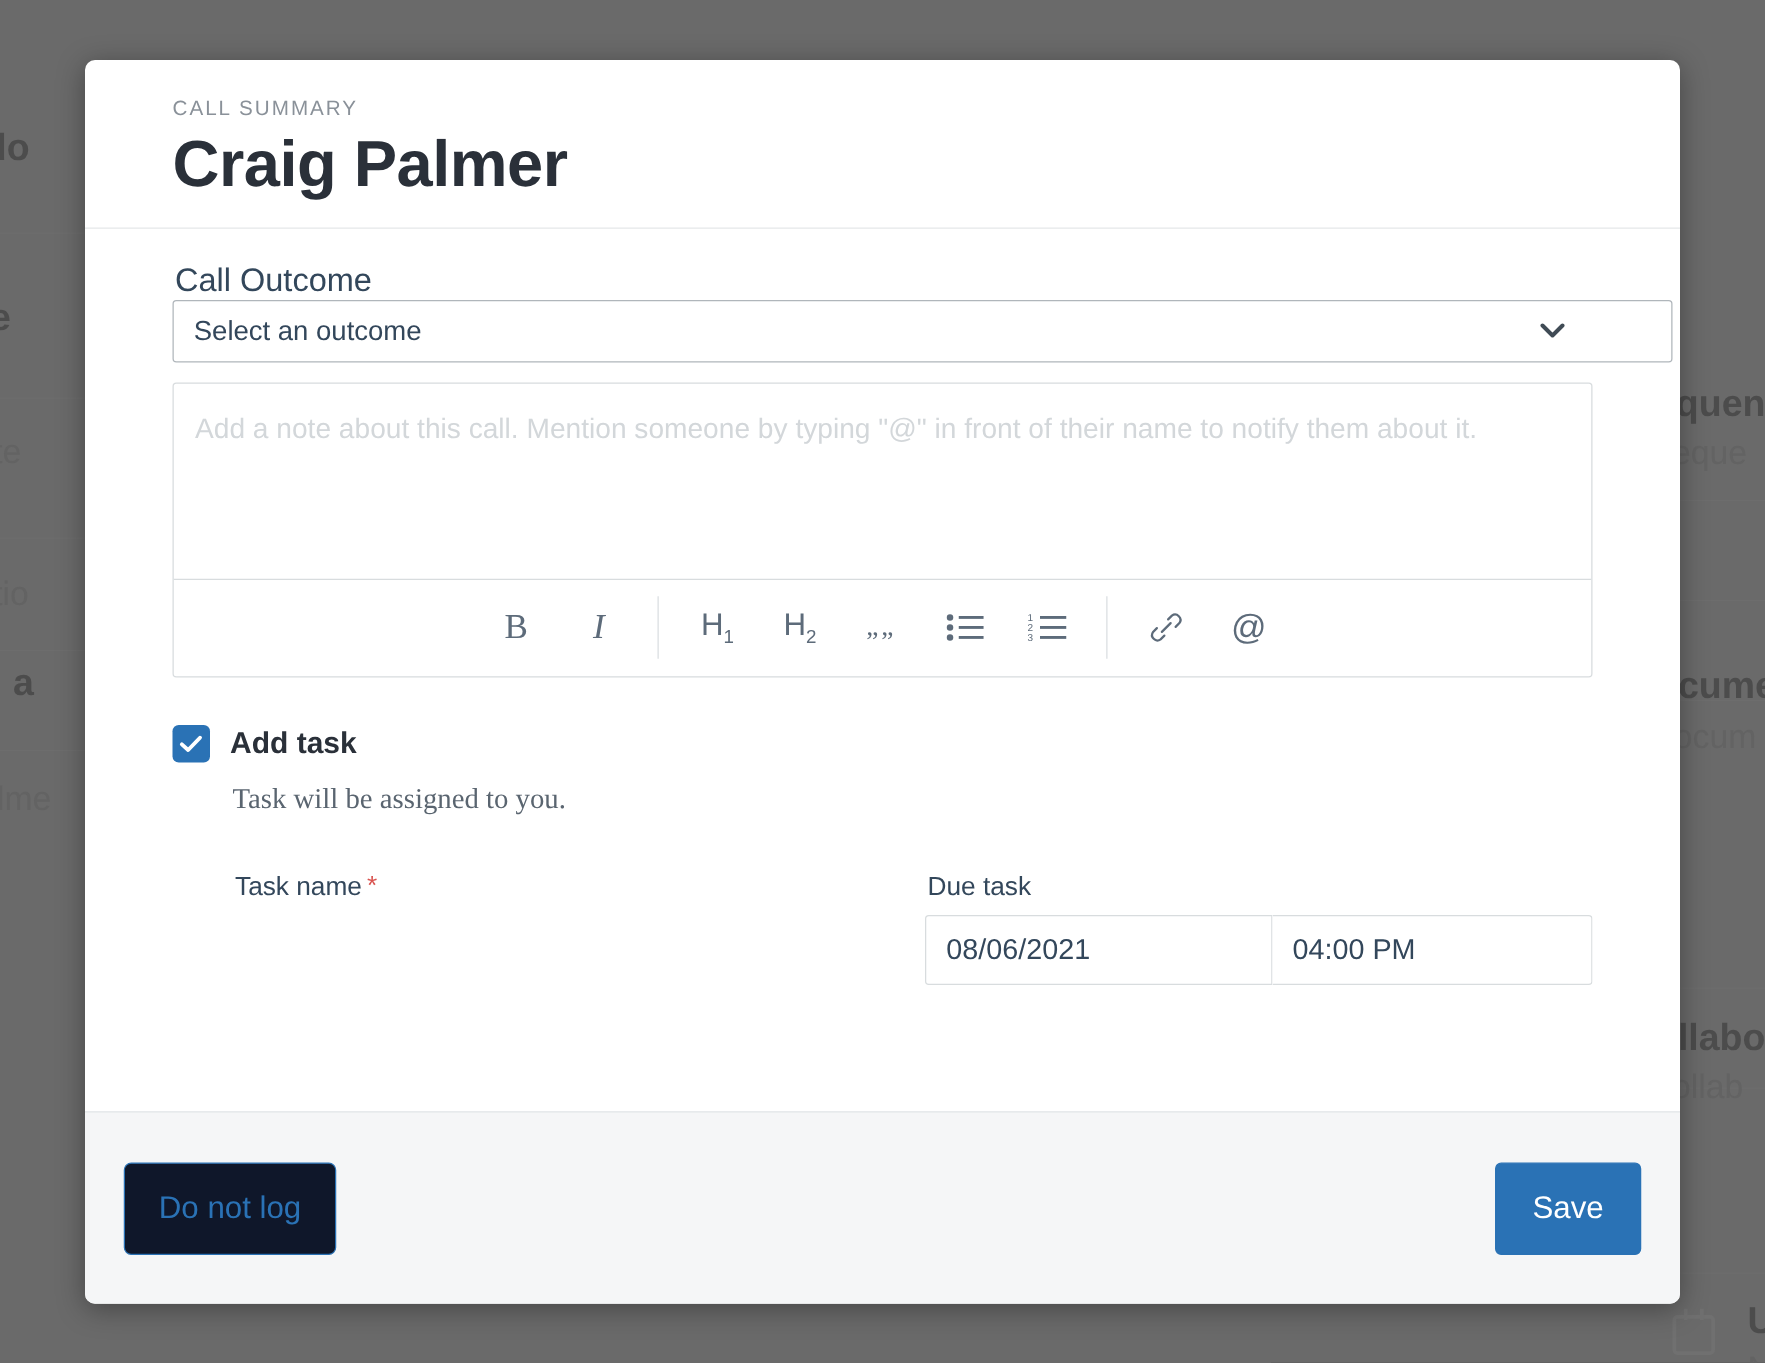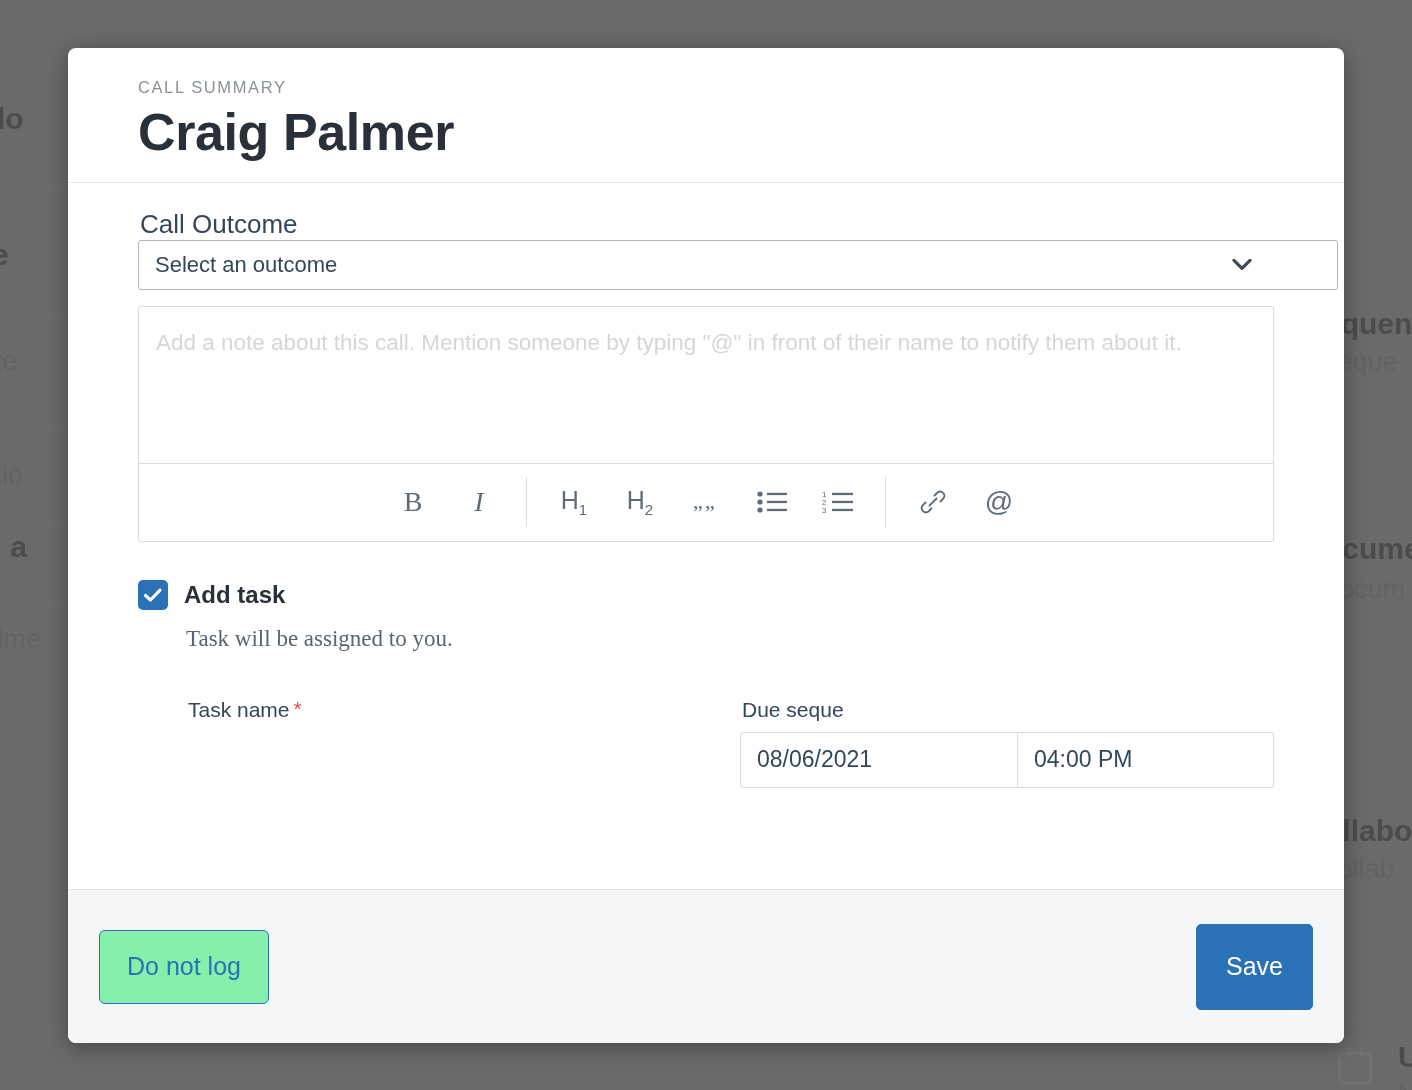--- a/index.html
+++ b/index.html
@@ -198,28 +198,28 @@
   .modal-footer {
     flex: 0 0 auto;
     height: 154px;
     background: #f5f6f7;
     border-top: 1px solid #e2e5e7;
     display: flex; align-items: center; justify-content: space-between;
     padding: 0 31px;
   }
   .btn-secondary {
     height: 74px; padding: 0 27px;
-    background: #86efac;
+    background: #0f172a;
     border: 1.5px solid #2a72b5; border-radius: 6px;
     color: #2a72b5; font-size: 25px;
     font-family: "Liberation Sans", sans-serif;
     cursor: pointer;
   }
   .btn-primary {
-    height: 86px; padding: 14px 29px;
+    height: 74px; padding: 14px 29px;
     background: #2a72b5; border: 1.5px solid #2a72b5; border-radius: 5px;
     color: #ffffff; font-size: 25px;
     font-family: "Liberation Sans", sans-serif;
     cursor: pointer;
   }
 </style>
 </head>
 <body>
 
 <div id="bg-app">
@@ -367,21 +367,21 @@
       <div class="task-fields">
         <div class="tf-col-name">
           <div class="tf-label">
             <span>Task name</span>
             <span class="req">*</span>
           </div>
         </div>
 
         <div class="tf-col-date">
           <div class="tf-label">
-            <span>Due seque</span>
+            <span>Due task</span>
           </div>
           <div class="date-group">
             <input class="txt" type="text" value="08/06/2021" style="">
             <input class="txt time" type="text" value="04:00 PM" style="">
           </div>
         </div>
       </div>
     </div>
   </div>
 

